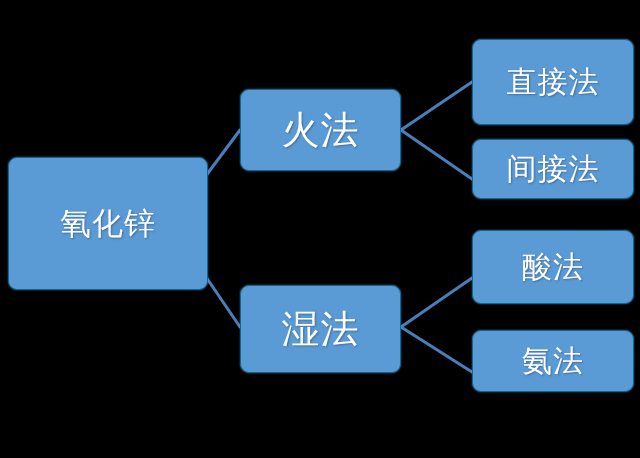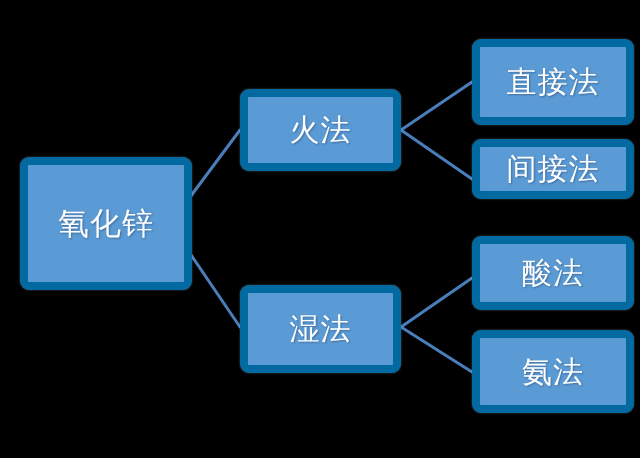--- a/index.html
+++ b/index.html
@@ -20,72 +20,72 @@
     position: absolute;
     left: 0;
     top: 0;
     width: 640px;
     height: 458px;
   }
   .node {
     position: absolute;
     box-sizing: border-box;
     background: #5b9bd5;
-    border: 8px solid #0369a1;
+    border: 1px solid #0369a1;
     border-radius: 9px;
     display: flex;
     flex-direction: column;
     align-items: center;
     justify-content: center;
     z-index: 3;
     box-shadow: 0 0 2px rgba(255,255,255,0.35);
   }
   .node .label {
     color: #ffffff;
     text-align: center;
     line-height: 1.32;
     white-space: nowrap;
     text-shadow: 1px 1px 2px rgba(40,70,110,0.55);
     letter-spacing: 1px;
   }
   .node-root {
-    left: 20px;
+    left: 8px;
     top: 157px;
-    width: 172px;
+    width: 200px;
     height: 133px;
   }
   .node-root .label {
     font-size: 31px;
   }
   .node-branch {
     left: 240px;
     width: 161px;
   }
   .node-branch .label {
-    font-size: 30px;
+    font-size: 38px;
   }
   .node-branch-pyro {
     top: 89px;
     height: 82px;
   }
   .node-branch-hydro {
     top: 285px;
     height: 88px;
   }
   .node-leaf {
     left: 472px;
     width: 162px;
   }
   .node-leaf .label {
     font-size: 30px;
   }
   .node-leaf-1 { top: 39px;  height: 86px; }
   .node-leaf-2 { top: 139px; height: 60px; }
-  .node-leaf-3 { top: 236px; height: 74px; }
-  .node-leaf-4 { top: 330px; height: 83px; }
+  .node-leaf-3 { top: 230px; height: 74px; }
+  .node-leaf-4 { top: 330px; height: 62px; }
 </style>
 </head>
 <body>
 
 <div id="canvas">
 
   <svg id="connector-layer" viewBox="0 0 640 458" width="640" height="458" xmlns="http://www.w3.org/2000/svg">
     <line stroke="#4a7ebb" stroke-width="3" stroke-linecap="round" x1="170" y1="224" x2="240" y2="130"></line>
     <line stroke="#4a7ebb" stroke-width="3" stroke-linecap="round" x1="170" y1="224" x2="240" y2="327"></line>
     <line stroke="#4a7ebb" stroke-width="3" stroke-linecap="round" x1="401" y1="130" x2="472" y2="82"></line>

